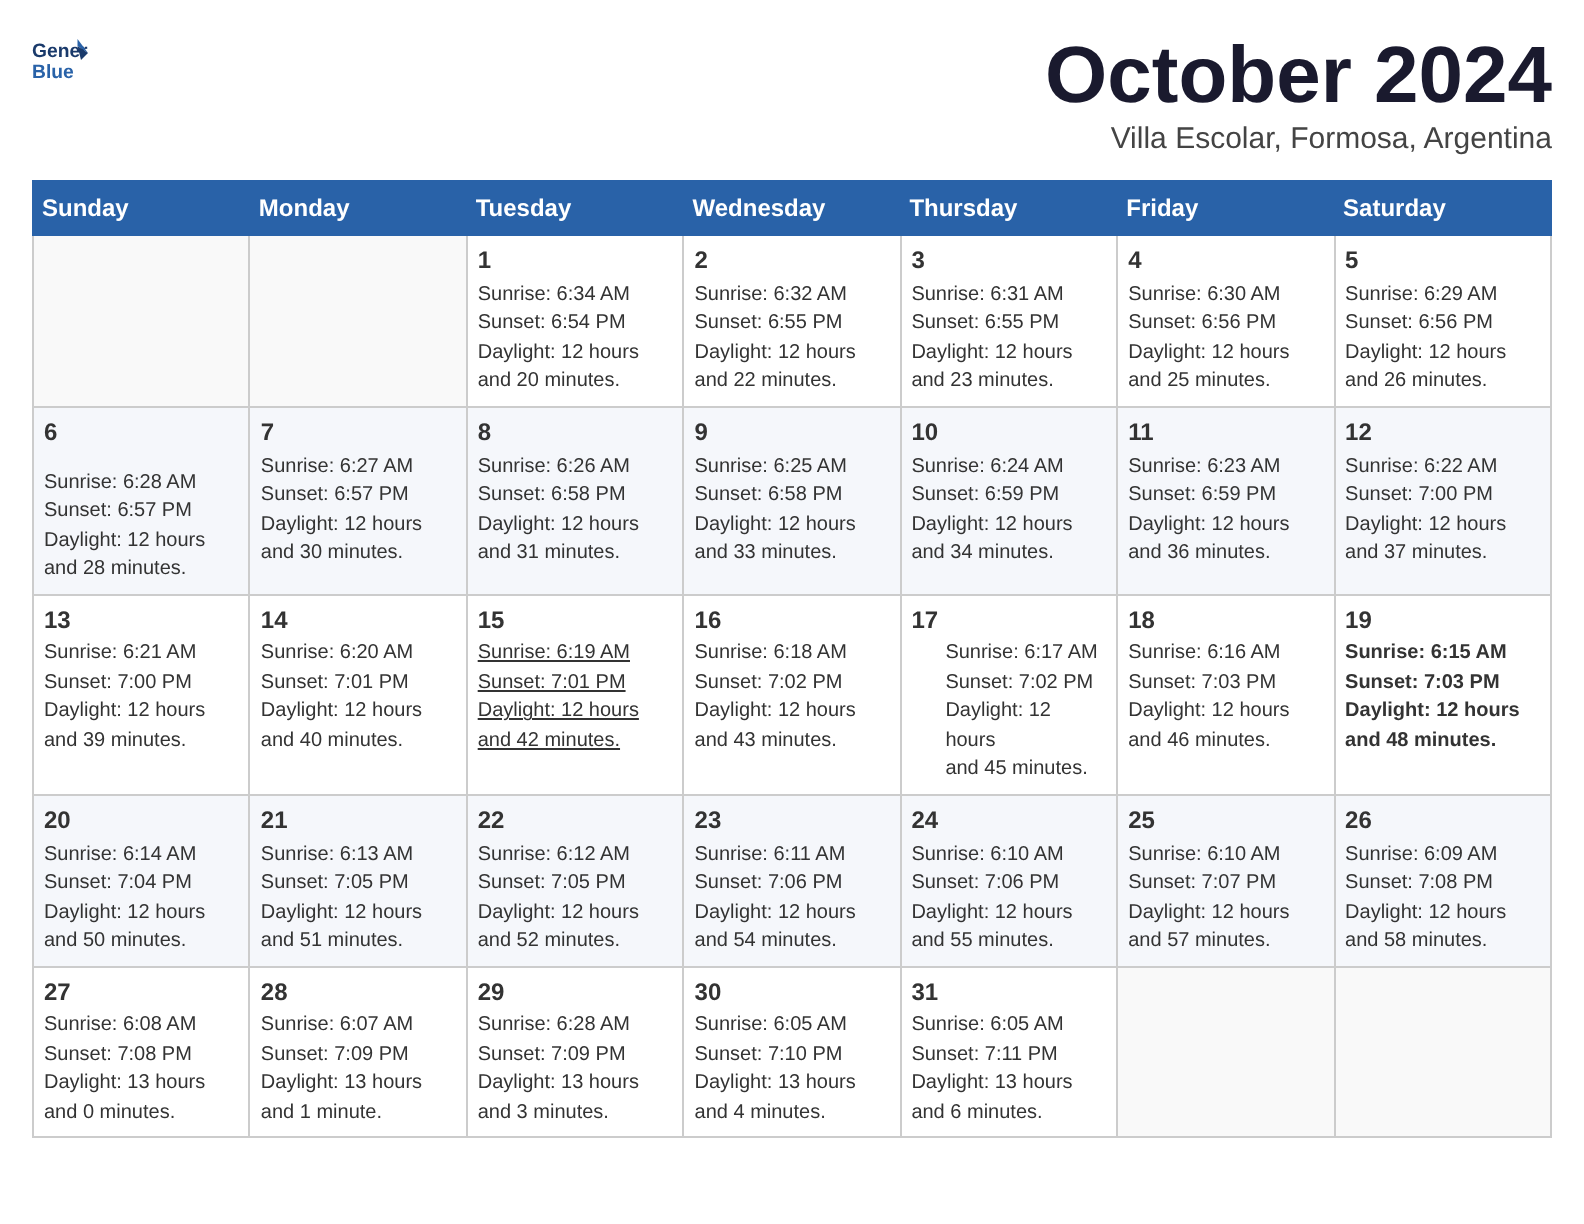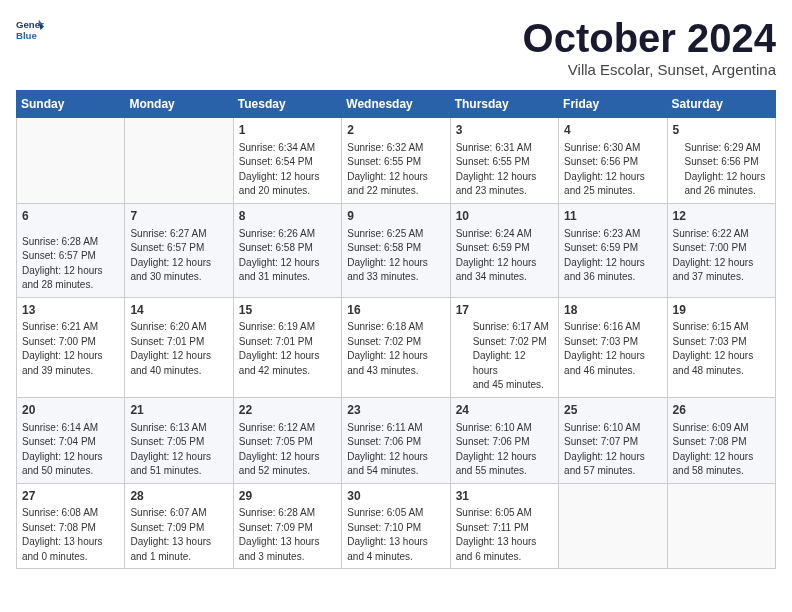--- a/index.html
+++ b/index.html
@@ -87,21 +87,21 @@
   <div class="logo">
     <svg class="logo-icon" viewBox="0 0 32 32">
       <text x="0" y="14" font-size="11" font-weight="bold" fill="#1a3a6b">General</text>
       <text x="0" y="26" font-size="11" font-weight="bold" fill="#2962a8">Blue</text>
       <polygon points="26,4 32,12 26,8" fill="#2962a8"></polygon>
       <polygon points="26,8 32,12 28,16" fill="#1a3a6b"></polygon>
     </svg>
   </div>
   <div class="title-area">
     <div class="month-title">October 2024</div>
-    <div class="location-title">Villa Escolar, Sunset, Argentina</div>
+    <div class="location-title">Villa Escolar, Formosa, Argentina</div>
   </div>
 </div>
 
 <table>
   <thead>
     <tr>
     <th>Sunday</th>
         <th>Monday</th>
         <th>Tuesday</th>
         <th>Wednesday</th>
@@ -137,21 +137,21 @@
         </td>
         <td>
           <span class="day-num">4</span>
           <div class="day-info" style="white-space: pre-line;">Sunrise: 6:30 AM
 Sunset: 6:56 PM
 Daylight: 12 hours
 and 25 minutes.</div>
         </td>
         <td>
           <span class="day-num">5</span>
-          <div class="day-info" style="white-space: pre-line; margin-left: 12px;">Sunrise: 6:29 AM
+          <div class="day-info" style="white-space: pre-line;">Sunrise: 6:29 AM
 Sunset: 6:56 PM
 Daylight: 12 hours
 and 26 minutes.</div>
         </td>
       </tr>
       <tr>
         <td>
           <span class="day-num">6</span>
           <div class="day-info" style="white-space: pre-line; margin-top: 10px;">Sunrise: 6:28 AM
 Sunset: 6:57 PM
@@ -211,21 +211,21 @@
         </td>
         <td>
           <span class="day-num">14</span>
           <div class="day-info" style="white-space: pre-line;">Sunrise: 6:20 AM
 Sunset: 7:01 PM
 Daylight: 12 hours
 and 40 minutes.</div>
         </td>
         <td>
           <span class="day-num">15</span>
-          <div class="day-info" style="white-space: pre-line;">Sunrise: 6:19 AM
+          <div class="day-info" style="white-space: pre-line; text-decoration: underline;">Sunrise: 6:19 AM
 Sunset: 7:01 PM
 Daylight: 12 hours
 and 42 minutes.</div>
         </td>
         <td>
           <span class="day-num">16</span>
           <div class="day-info" style="white-space: pre-line;">Sunrise: 6:18 AM
 Sunset: 7:02 PM
 Daylight: 12 hours
 and 43 minutes.</div>
@@ -239,21 +239,21 @@
         </td>
         <td>
           <span class="day-num">18</span>
           <div class="day-info" style="white-space: pre-line;">Sunrise: 6:16 AM
 Sunset: 7:03 PM
 Daylight: 12 hours
 and 46 minutes.</div>
         </td>
         <td>
           <span class="day-num">19</span>
-          <div class="day-info" style="white-space: pre-line;">Sunrise: 6:15 AM
+          <div class="day-info" style="white-space: pre-line; font-weight: bold;">Sunrise: 6:15 AM
 Sunset: 7:03 PM
 Daylight: 12 hours
 and 48 minutes.</div>
         </td>
       </tr>
       <tr>
         <td>
           <span class="day-num">20</span>
           <div class="day-info" style="white-space: pre-line;">Sunrise: 6:14 AM
 Sunset: 7:04 PM

